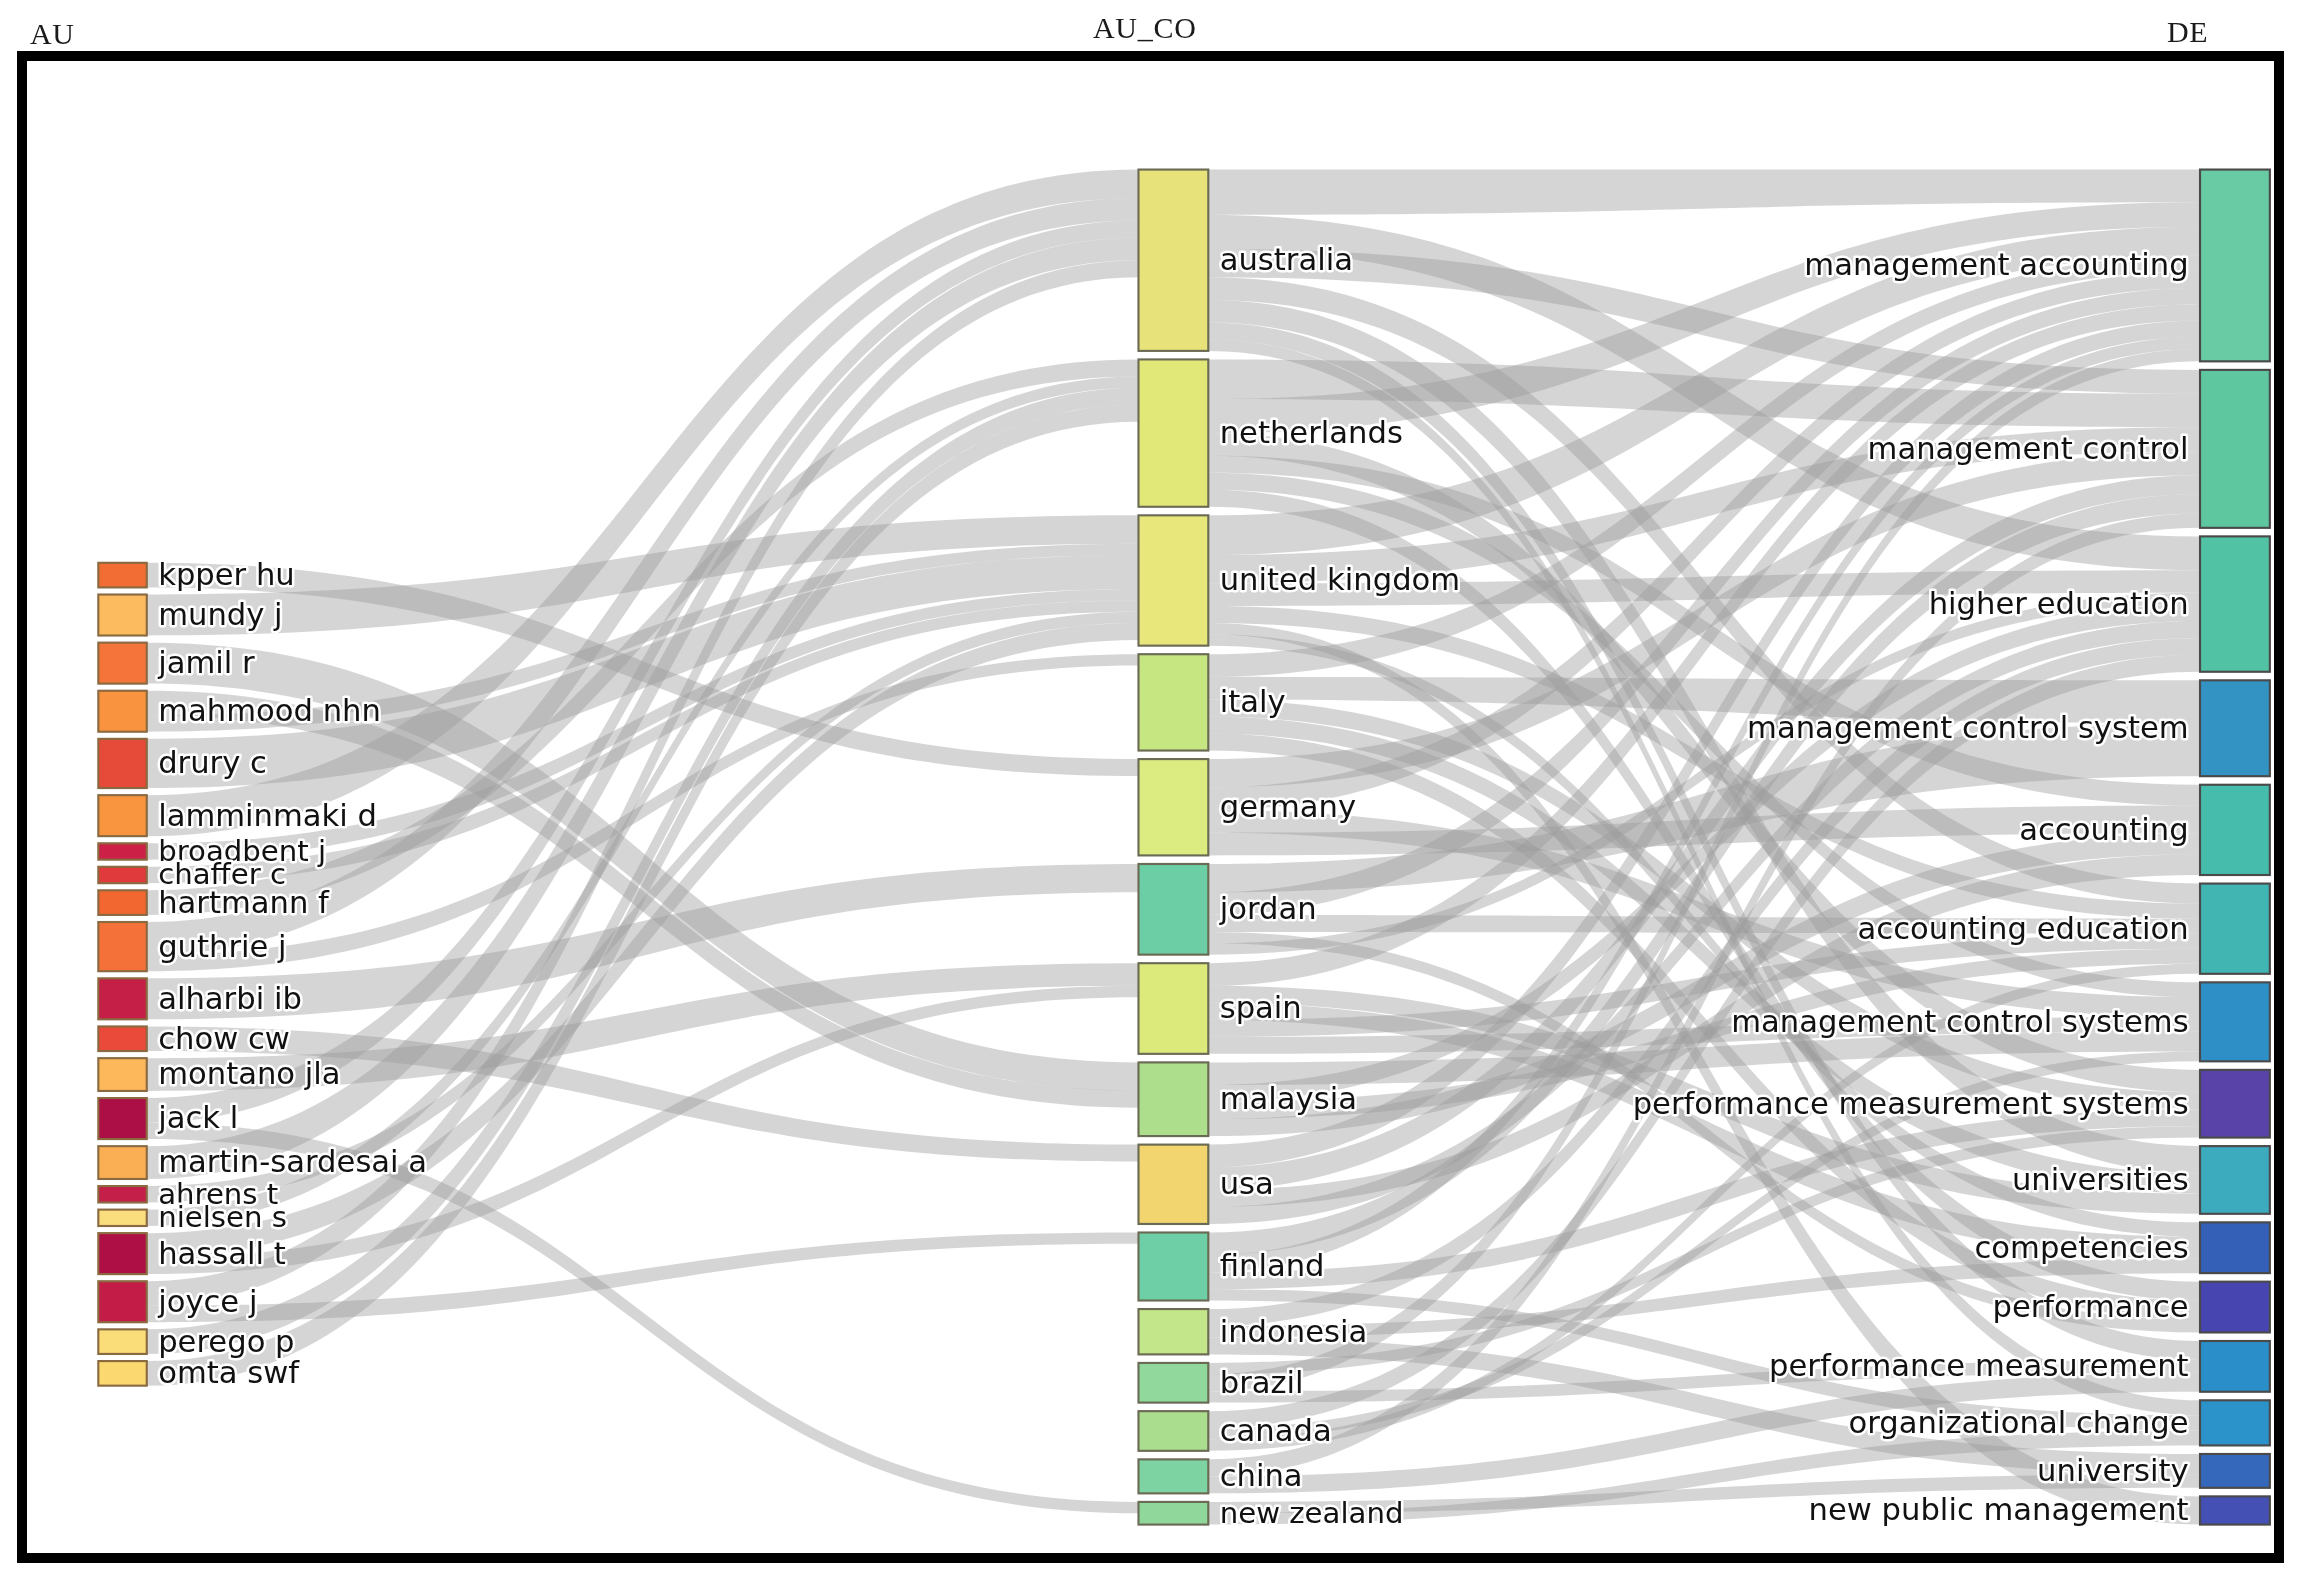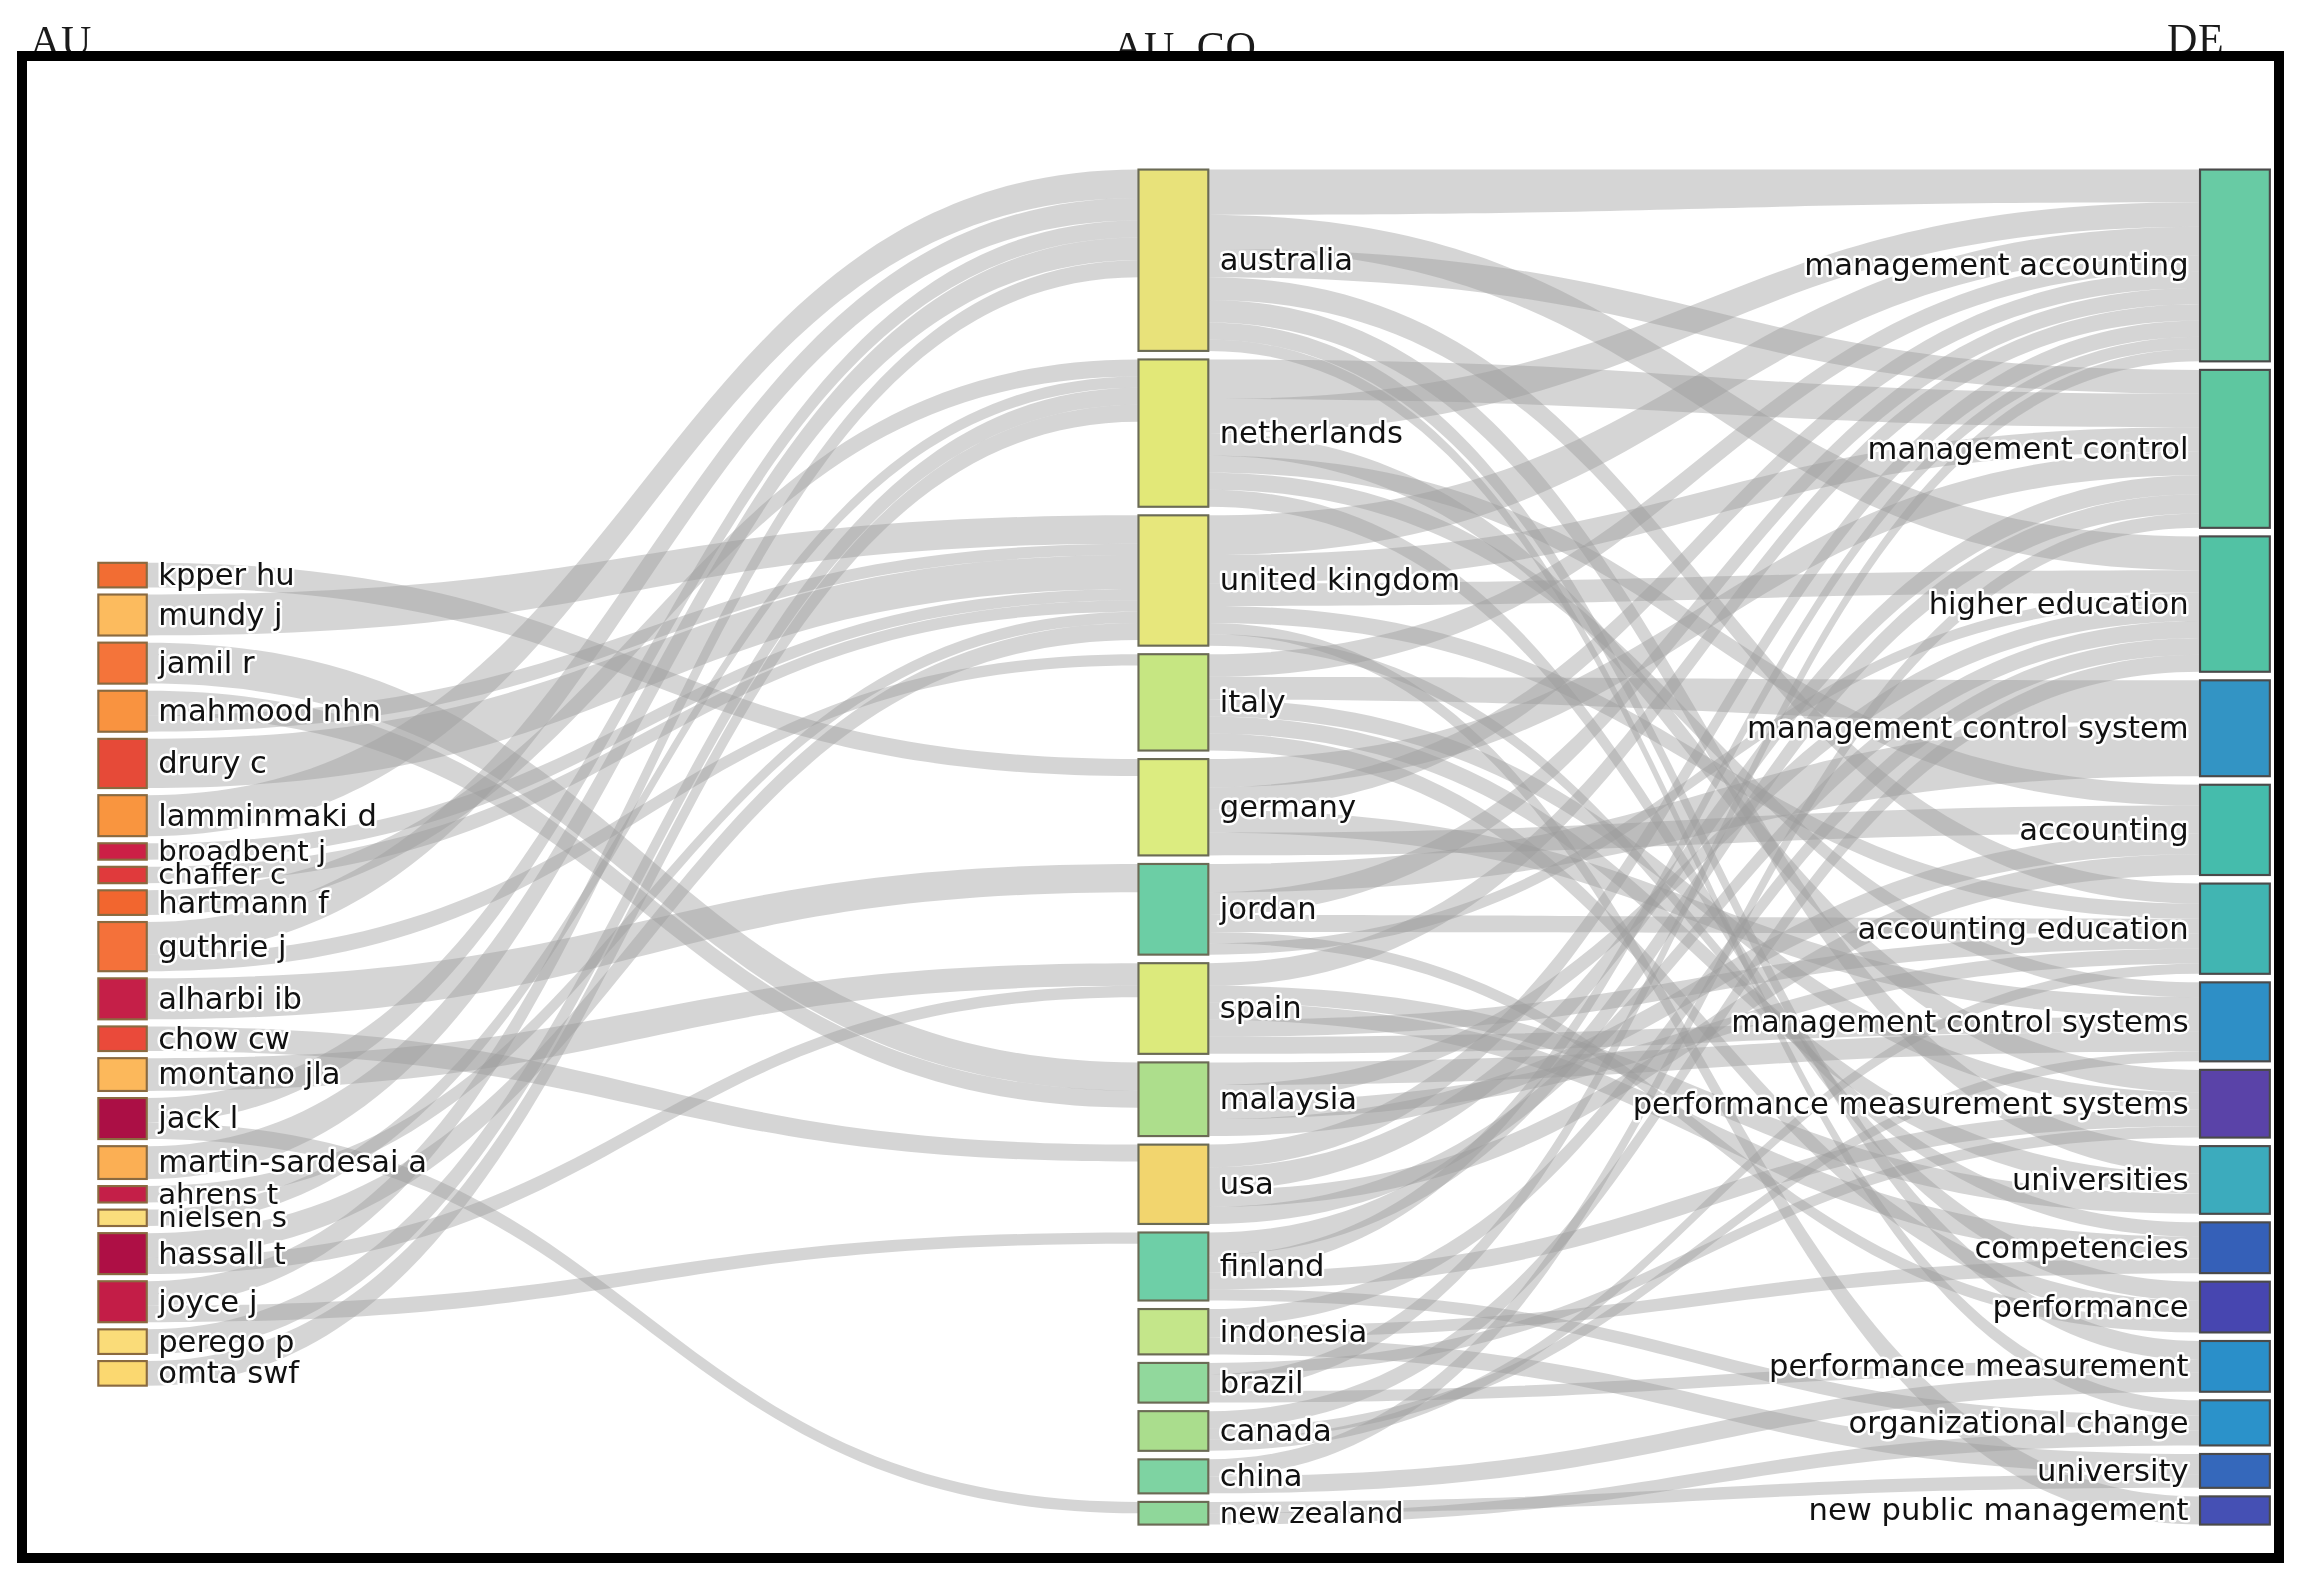--- a/index.html
+++ b/index.html
@@ -1,21 +1,21 @@
 <!DOCTYPE html>
 <html style="font-size:11.4px"><head>
 <meta charset="utf-8">
 <style>
   html,body{margin:0;padding:0;background:#ffffff;}
   body{width:2319px;height:1583px;font-family:"DejaVu Sans",sans-serif;overflow:hidden;}
   #root{position:relative;width:2319px;height:1583px;background:#fff;}
   #frame{position:absolute;left:17px;top:51px;width:2267px;height:1512px;border:10px solid #000;box-sizing:border-box;background:#fff;}
-  .col-header{position:absolute;font-family:"Liberation Serif","DejaVu Serif",serif;font-size:42px;color:#1a1a1a;font-weight:400;letter-spacing:0.7px;}
+  .col-header{position:absolute;font-family:"Liberation Serif","DejaVu Serif",serif;font-size:30px;color:#1a1a1a;font-weight:400;letter-spacing:0.7px;}
   #hdr-au{left:30px;top:17px;}
-  #hdr-auco{left:1093px;top:23px;margin-left:20px;}
+  #hdr-auco{left:1093px;top:11px;}
   #hdr-de{left:2167px;top:15px;}
   svg#sankey{position:absolute;left:0;top:0;width:2319px;height:1583px;}
   .flow{fill:#9a9a9a;fill-opacity:0.42;stroke:none;}
   .node-rect{stroke:#6b6b55;stroke-width:3;}
   .node-rect.de{stroke:#4a4a4a;stroke-width:3;}
   .node-rect.au{stroke:#8a6a40;stroke-width:3;}
   .node-label{font-family:"DejaVu Sans",sans-serif;font-size:43px;fill:#111;paint-order:stroke fill;stroke:#ffffff;stroke-width:7px;stroke-linejoin:round;}
   .node-label.small{font-size:41px;}
 </style>
 </head>

